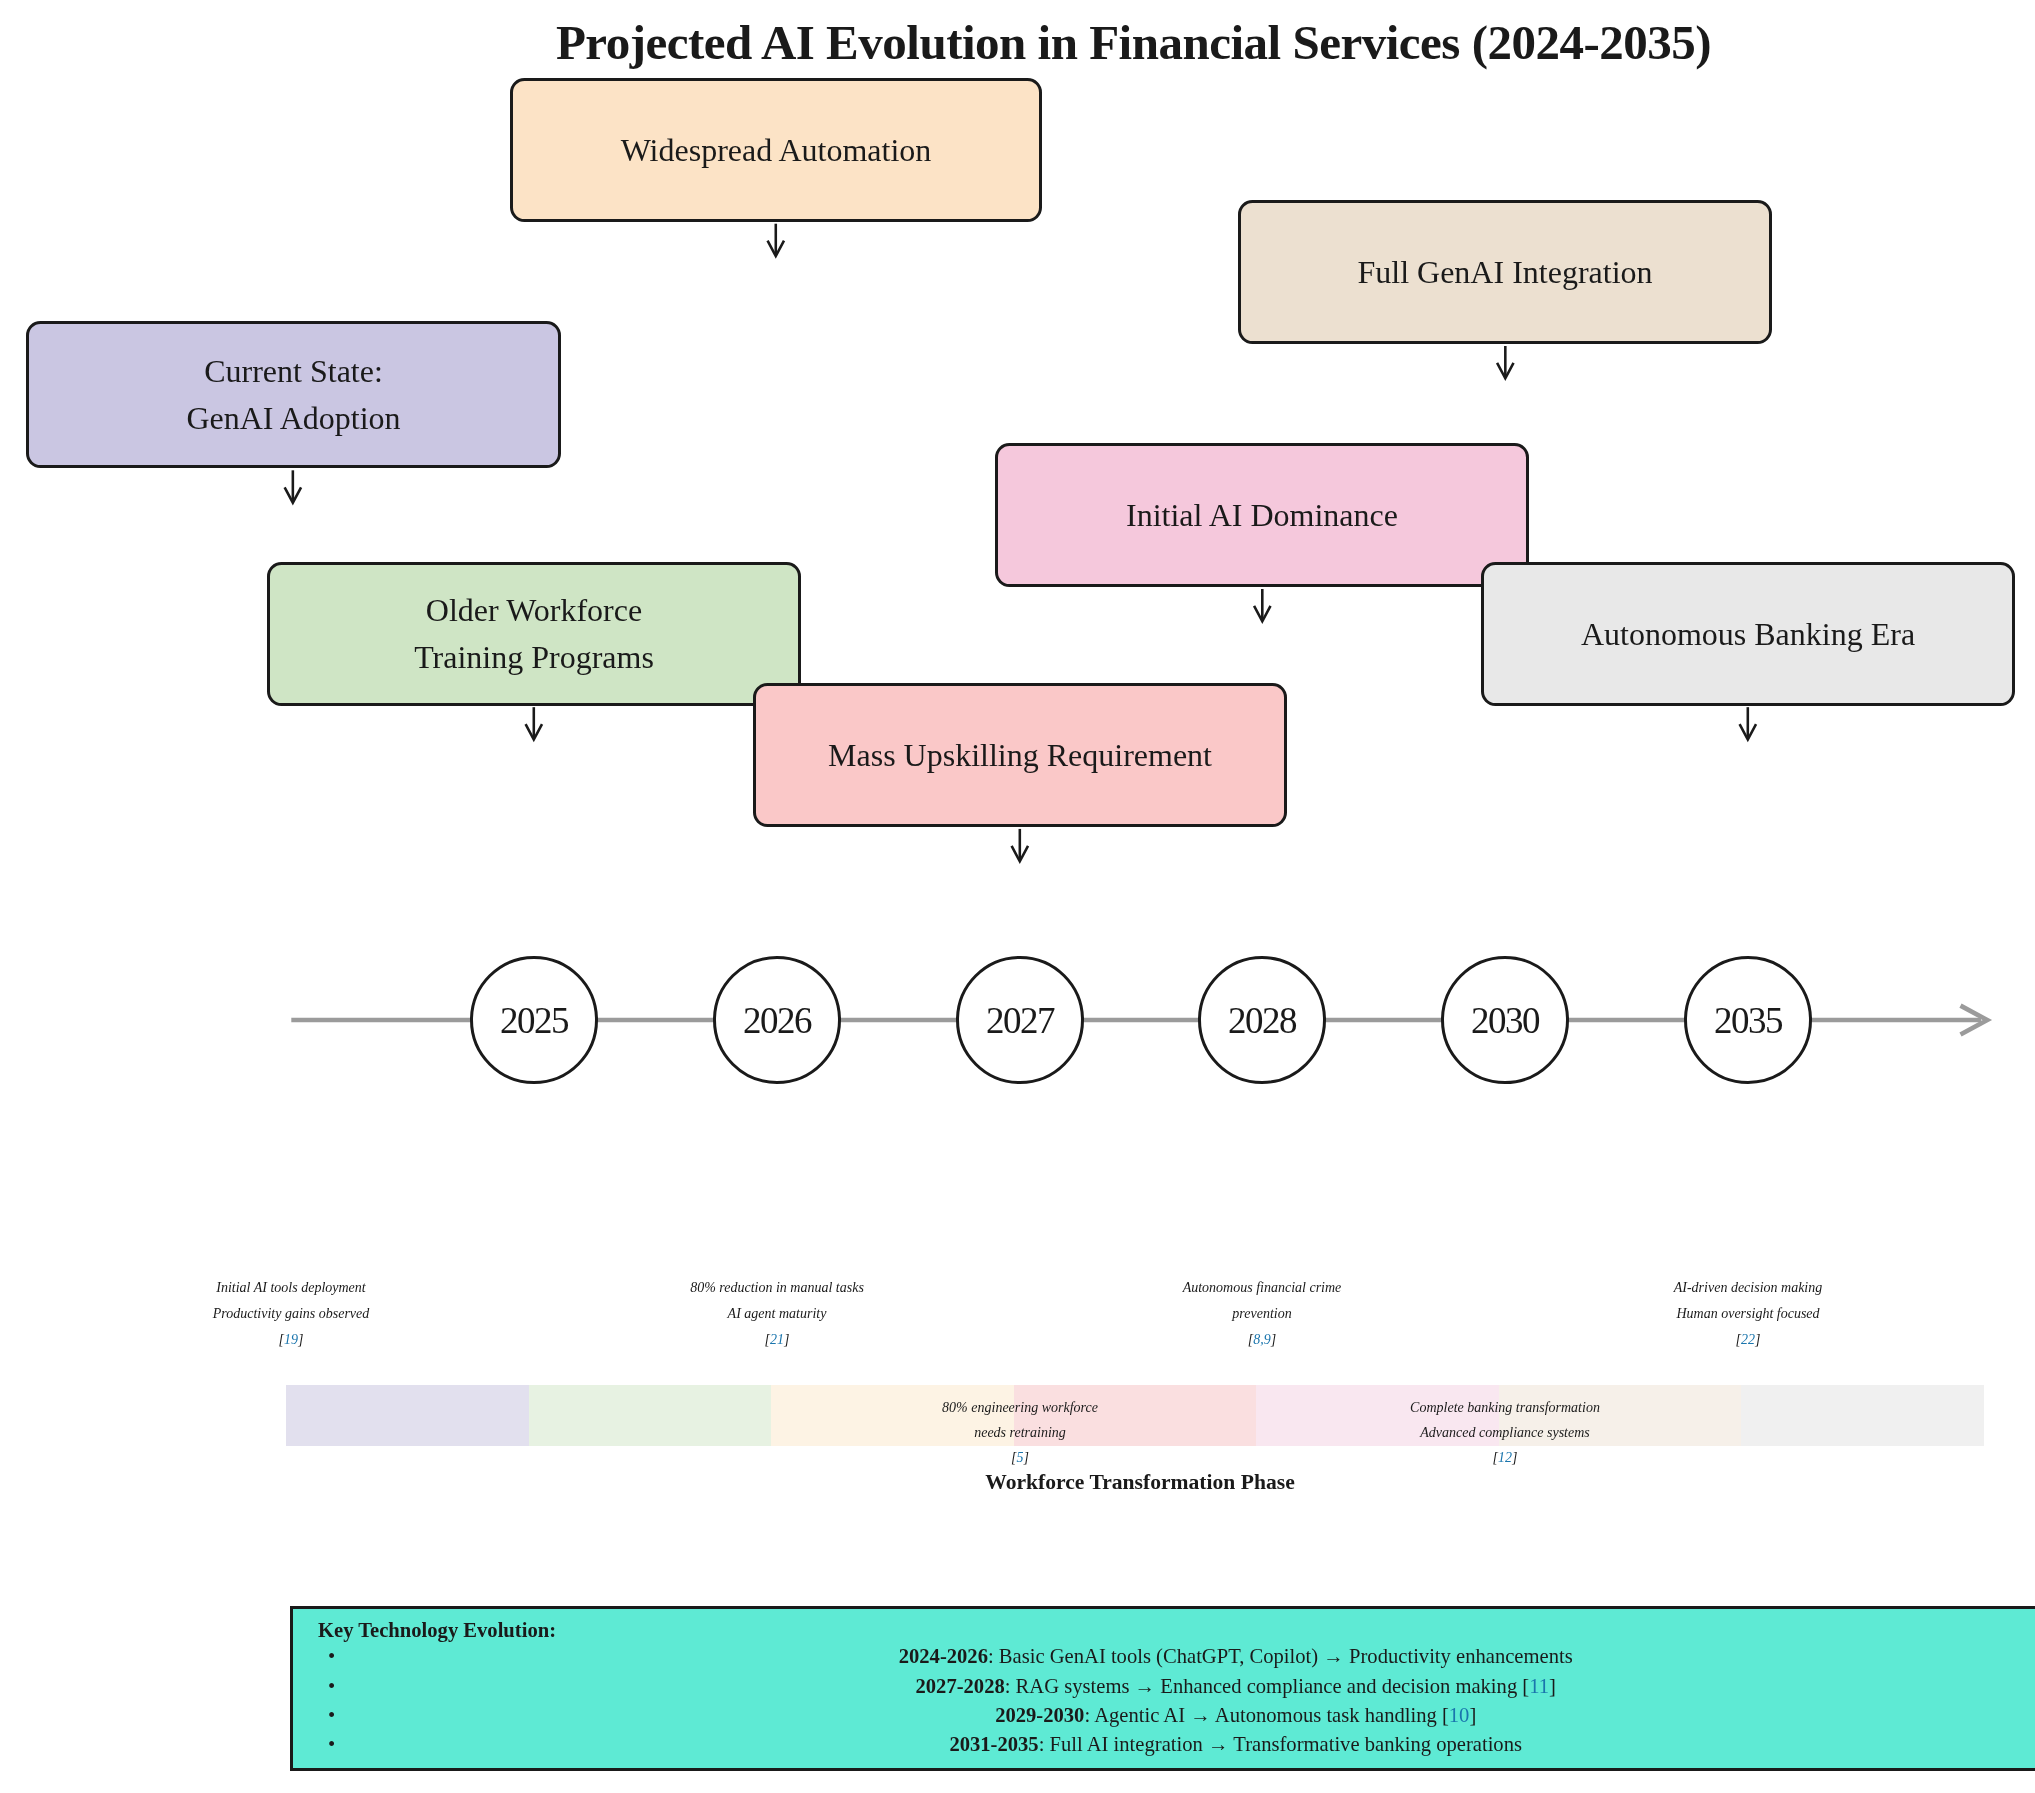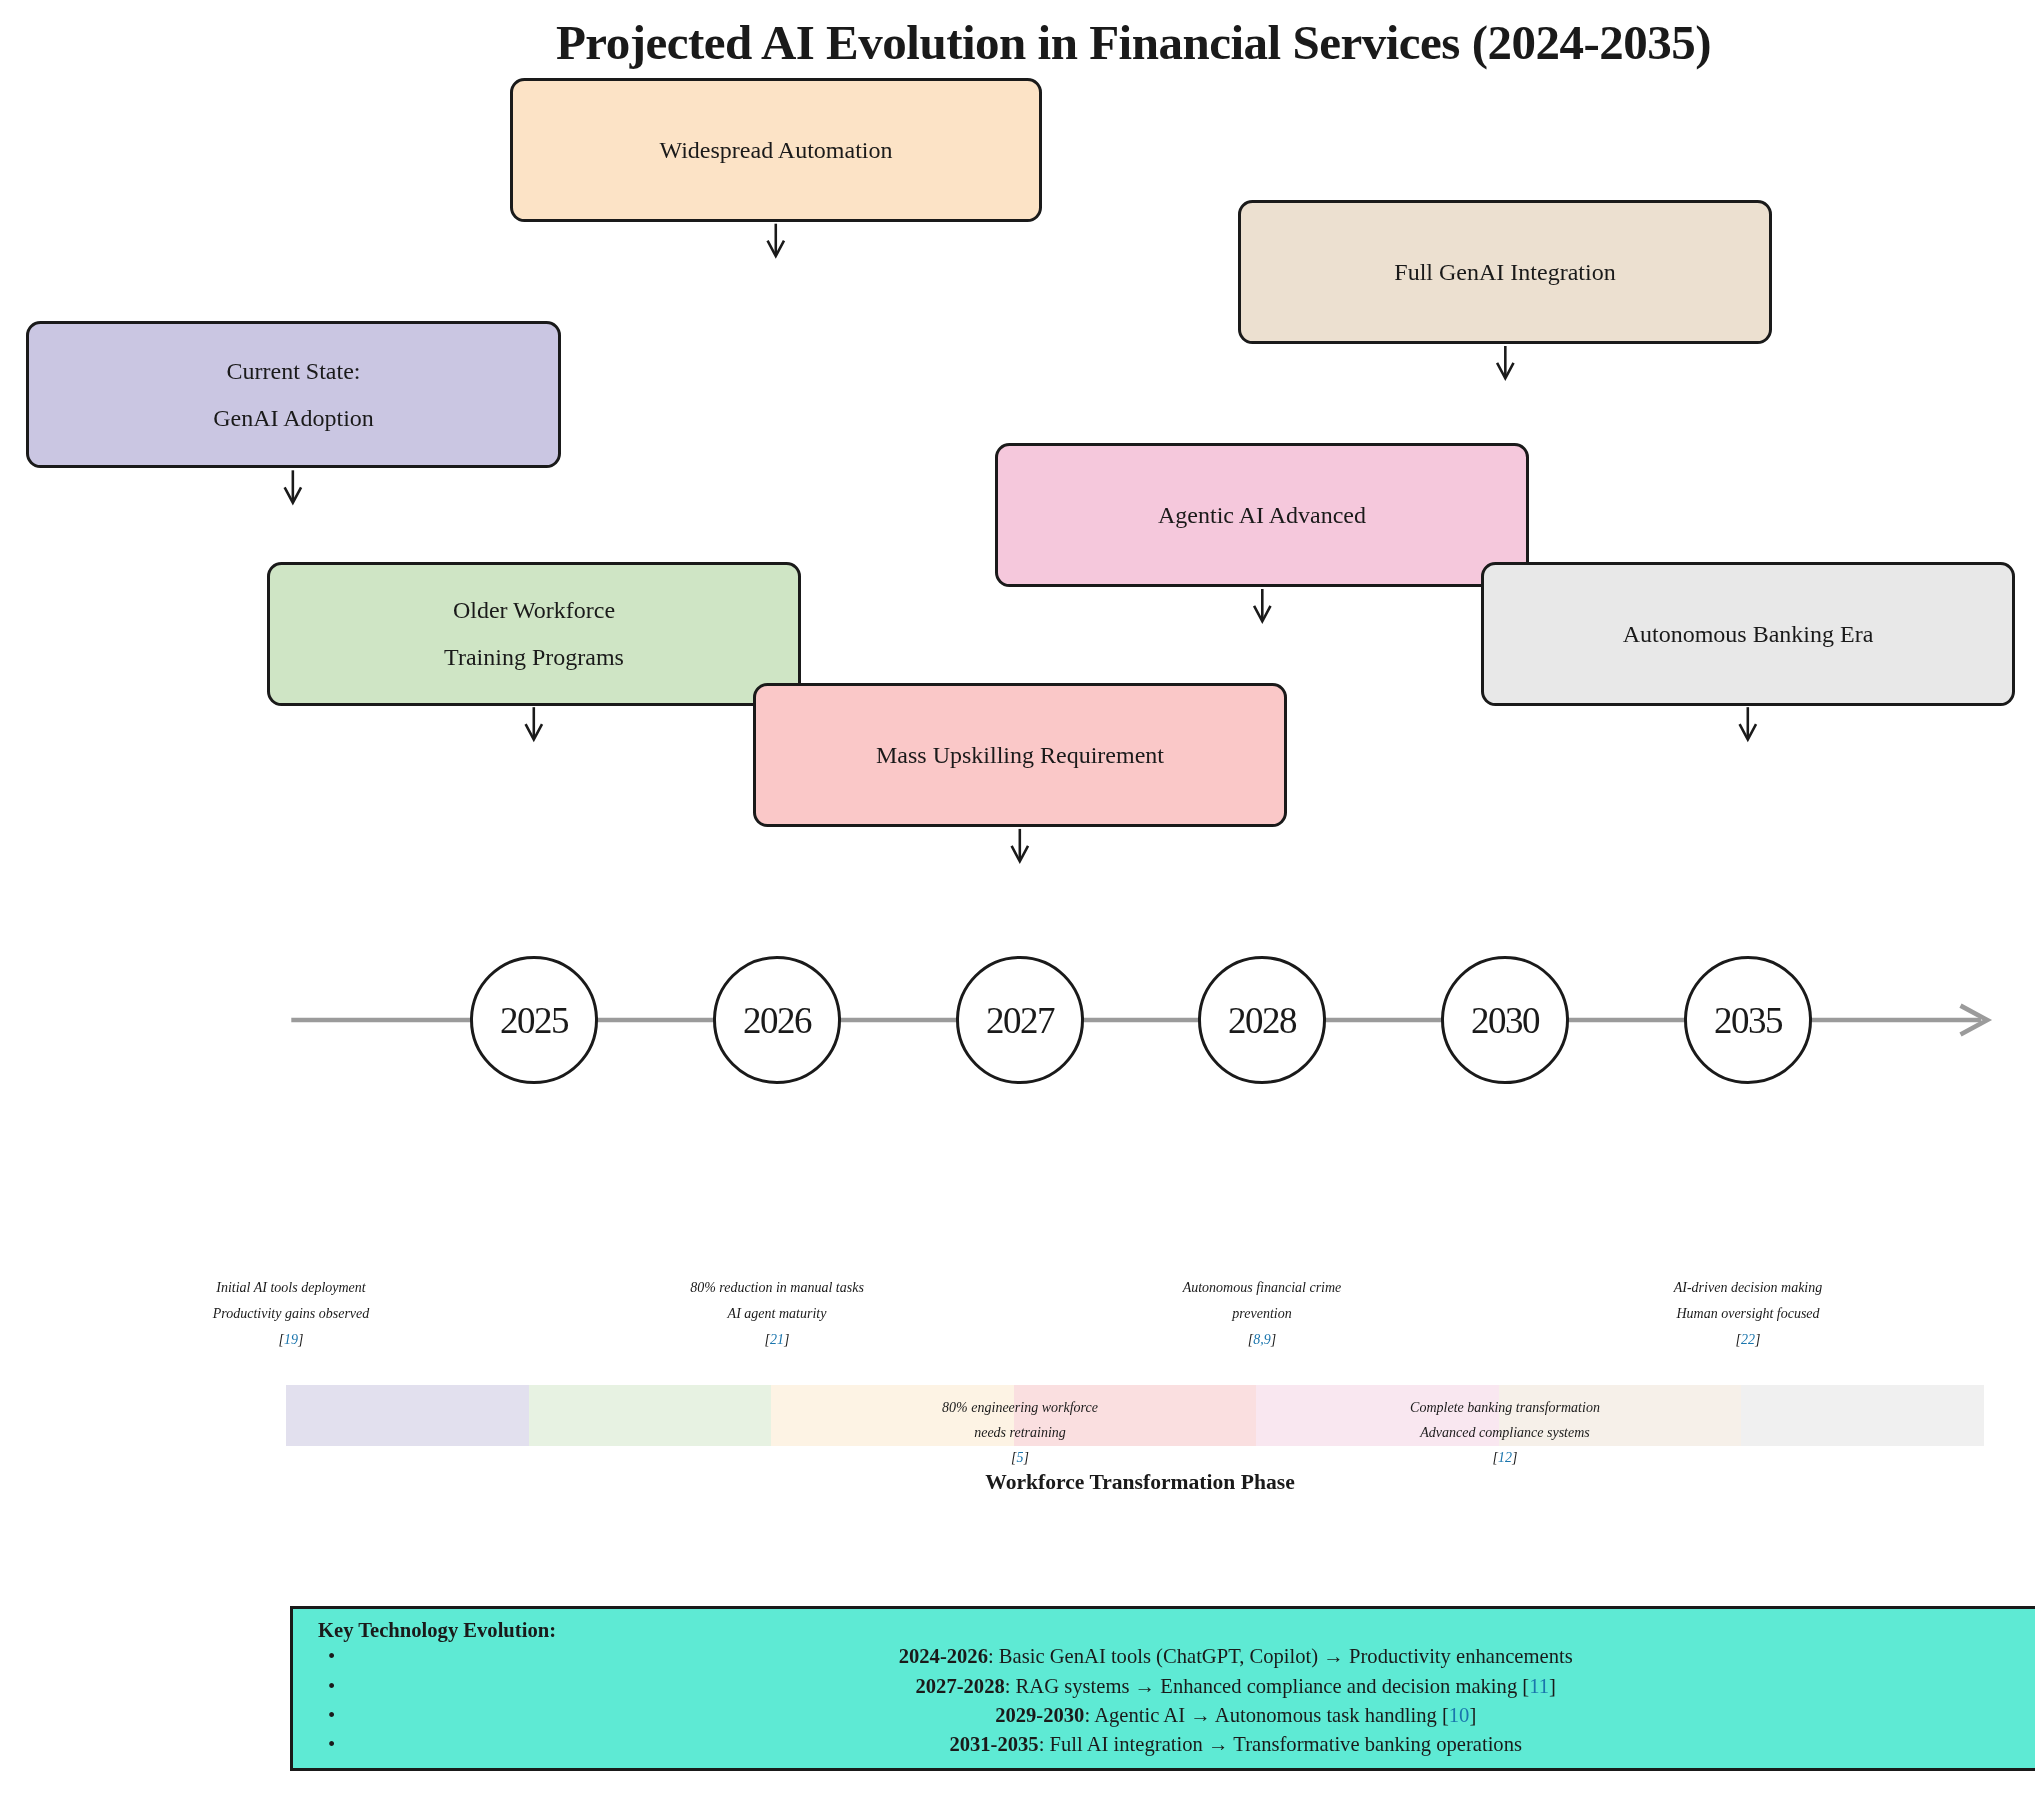--- a/index.html
+++ b/index.html
@@ -10,21 +10,21 @@
   }
   .diagram-title {
     position:absolute; left:360px; top:14.4px; width:1547px;
     text-align:center; font-size:49px; font-weight:bold; letter-spacing:-0.5px;
   }
   svg.connectors { position:absolute; left:0; top:0; pointer-events:none; }
   .node {
     position:absolute; box-sizing:border-box;
     border:3.6px solid #1a1a1a; border-radius:14.4px;
     display:flex; flex-direction:column; align-items:center; justify-content:center;
-    font-size:24px; line-height:47px; text-align:center; background:#ffffff;
+    font-size:32px; line-height:47px; text-align:center; background:#ffffff;
   }
   .year-circle {
     position:absolute; box-sizing:border-box; width:128px; height:128px;
     border:3.6px solid #1a1a1a; border-radius:50%; background:#ffffff;
     display:flex; align-items:center; justify-content:center;
     font-size:37px; letter-spacing:-1.5px;
   }
   .milestone, .band-note {
     position:absolute; width:462px; text-align:center;
     font-style:italic; font-size:14px; line-height:26px;
@@ -87,21 +87,21 @@
     <span>Full GenAI Integration</span>
       <span></span>
   </div>
 
   <div class="node" style="left: 26px; top: 321px; width: 535px; height: 147px; background-color: rgb(202, 198, 226);">
     <span>Current State:</span>
       <span>GenAI Adoption</span>
   </div>
 
   <div class="node" style="left: 995px; top: 443px; width: 534px; height: 144px; background-color: rgb(245, 200, 220);">
-    <span>Agentic AI Advanced</span>
+    <span>Initial AI Dominance</span>
       <span></span>
   </div>
 
   <div class="node" style="left: 267px; top: 562px; width: 534px; height: 144px; background-color: rgb(207, 229, 197);">
     <span>Older Workforce</span>
       <span>Training Programs</span>
   </div>
 
   <div class="node" style="left: 1481px; top: 562px; width: 534px; height: 144px; background-color: rgb(232, 232, 232);">
     <span>Autonomous Banking Era</span>

